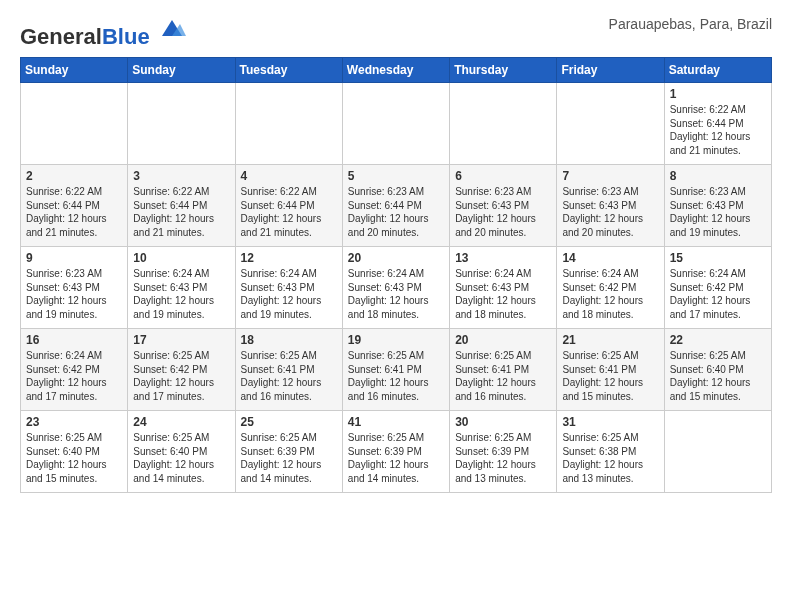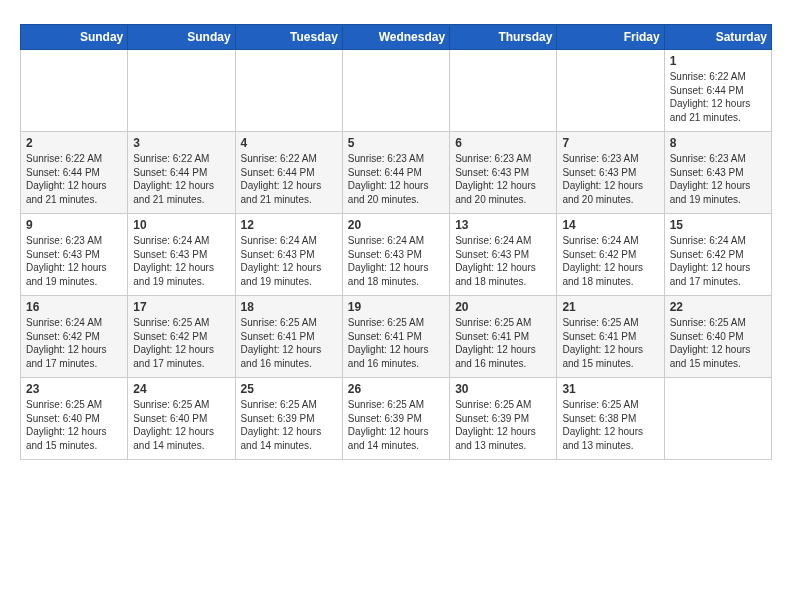--- a/index.html
+++ b/index.html
@@ -52,21 +52,21 @@
       width: 100%;
       border-collapse: collapse;
       table-layout: fixed;
     }
     .calendar th {
       background: #2060c0;
       color: #fff;
       font-size: 12px;
       font-weight: bold;
       padding: 5px 4px;
-      text-align: right;
+      text-align: left;
       border: 1px solid #1a50a0;
     }
     .calendar td {
       border: 1px solid #ccc;
       vertical-align: top;
       padding: 4px 5px;
       height: 82px;
       background: #fff;
     }
     .calendar tr:nth-child(even) td {
@@ -86,21 +86,33 @@
     }
     .empty-cell {
       background: #fff;
     }
   </style>
 </head>
 <body>
 
 <div class="container">
   <div class="header-row">
+    <div class="logo">
+      <div>
+        <div class="logo-text">
+          <span class="logo-general">General</span><span class="logo-blue">Blue</span>
+          <svg class="logo-icon" viewBox="0 0 28 28">
+            <polygon points="4,20 14,4 24,20" fill="#2060c0"></polygon>
+            <polygon points="14,20 22,8 28,20" fill="#4090e0" opacity="0.7"></polygon>
+          </svg>
+        </div>
+      </div>
+    </div>
     <div class="title-block">
+      <div class="cal-subtitle">Parauapebas, Para, Brazil</div>
     </div>
   </div>
 
   <table class="calendar">
     <thead>
       <tr>
         <th>Sunday</th>
         <th>Sunday</th>
         <th>Tuesday</th>
         <th>Wednesday</th>
@@ -294,21 +306,21 @@
 and 14 minutes.</div>
           </td>
           <td>
             <span class="day-num">25</span>
             <div class="day-info" style="white-space: pre-line;">Sunrise: 6:25 AM
 Sunset: 6:39 PM
 Daylight: 12 hours
 and 14 minutes.</div>
           </td>
           <td>
-            <span class="day-num">26</span>
+            <span class="day-num">41</span>
             <div class="day-info" style="white-space: pre-line;">Sunrise: 6:25 AM
 Sunset: 6:39 PM
 Daylight: 12 hours
 and 14 minutes.</div>
           </td>
           <td>
             <span class="day-num">30</span>
             <div class="day-info" style="white-space: pre-line;">Sunrise: 6:25 AM
 Sunset: 6:39 PM
 Daylight: 12 hours

